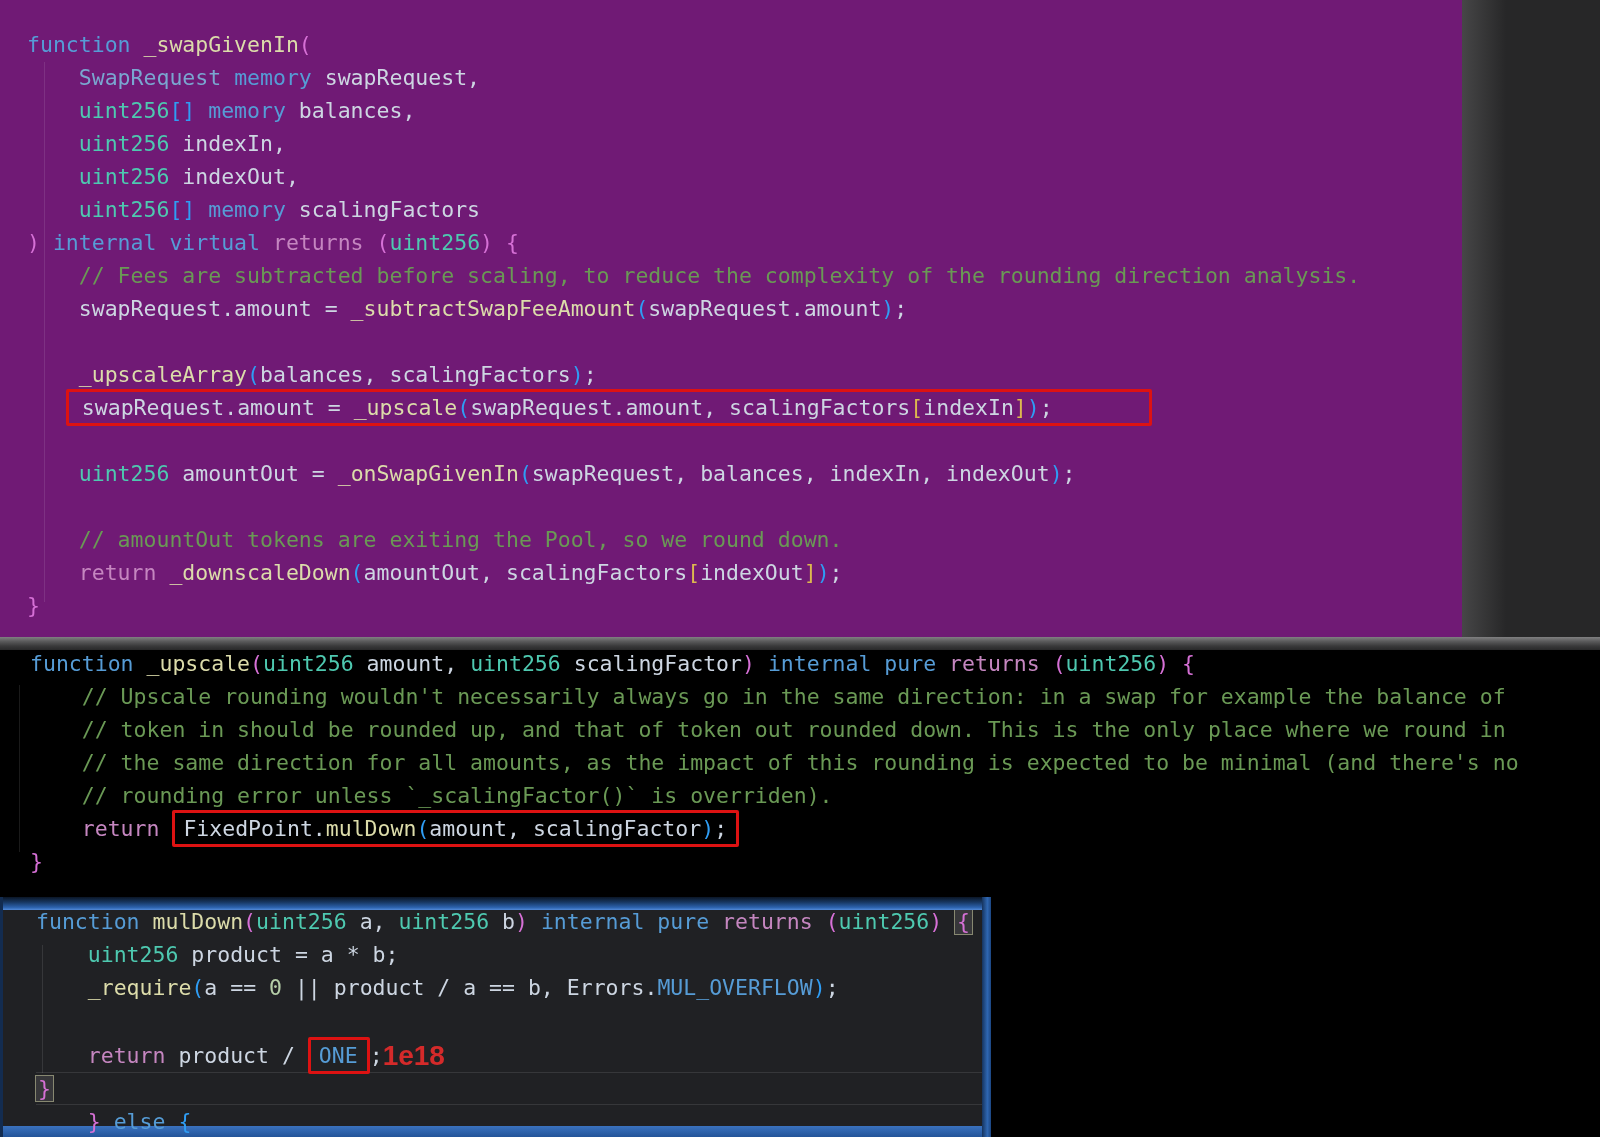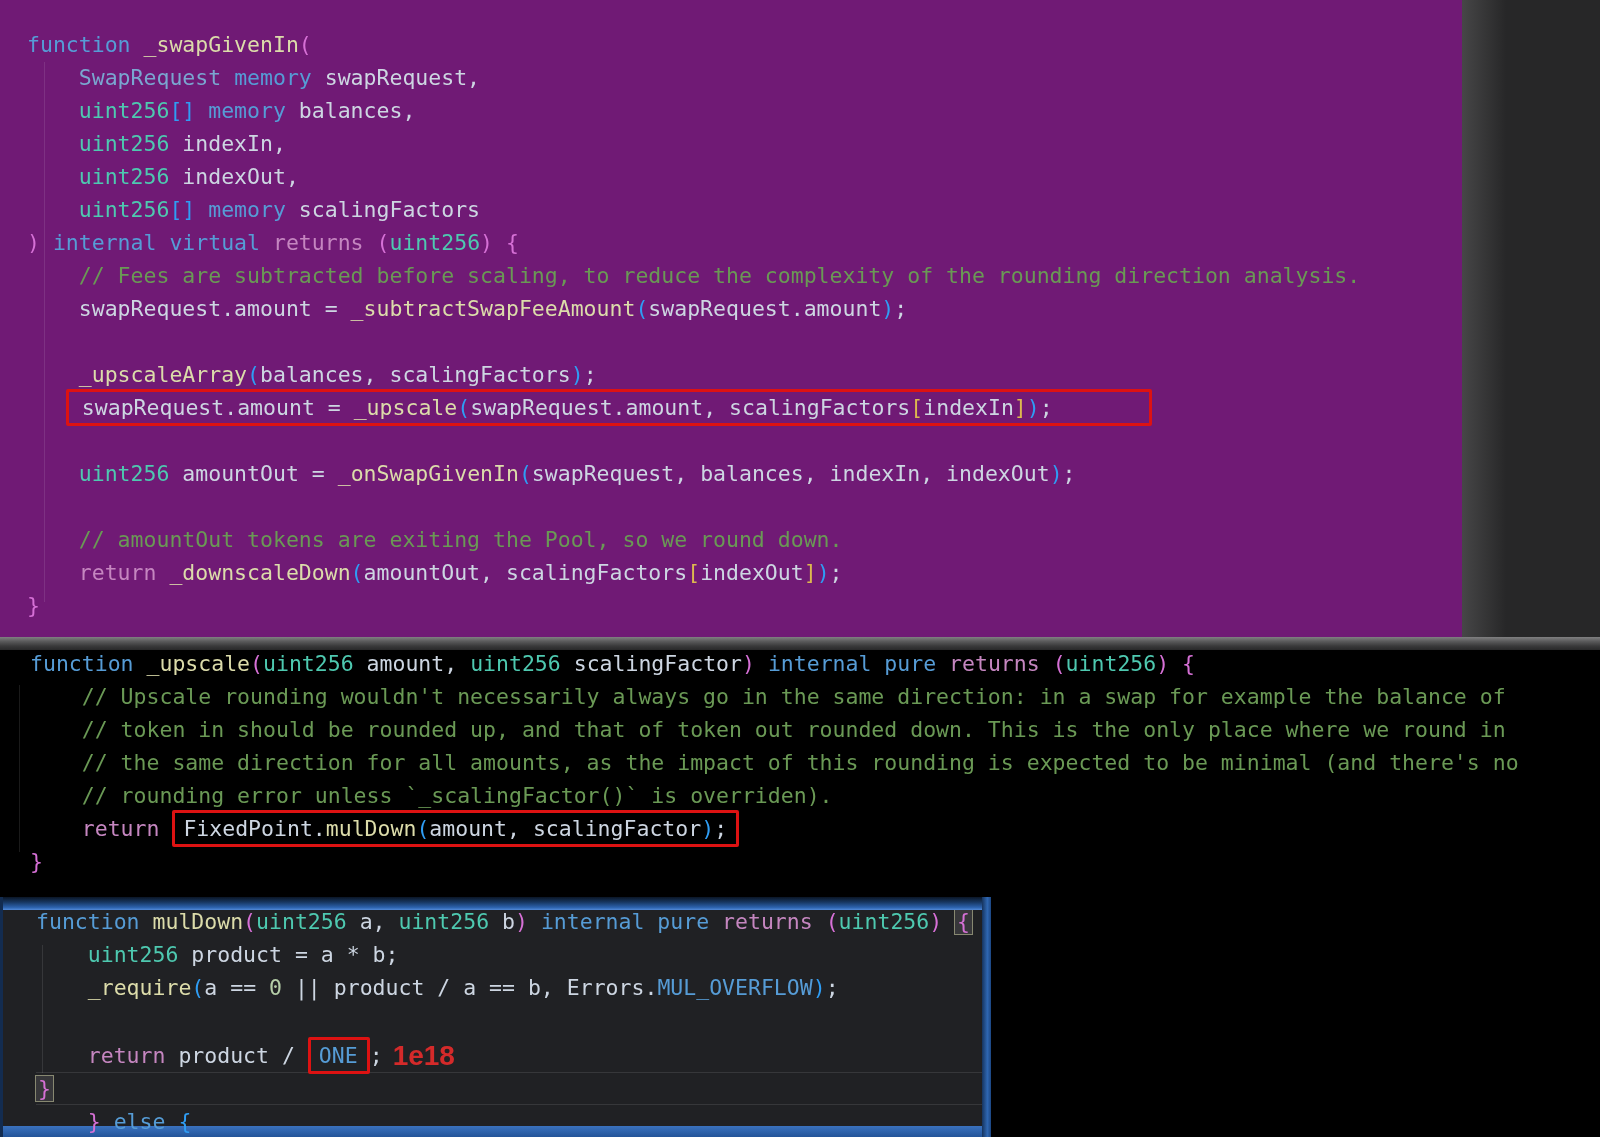--- a/index.html
+++ b/index.html
@@ -31,21 +31,21 @@
   #win-mid .code{padding:10px 0 0 13px;}
   #win-bot .code{padding:8px 0 0 36px;}
   .line{min-height:33px;}
   .line-hl{box-shadow:inset 0 1px 0 rgba(255,255,255,0.10),inset 0 -1px 0 rgba(255,255,255,0.10);}
 
   .box-red{border:3px solid #dd1212;border-radius:2px;padding:3px 9px 3px 8px;margin:-3px 0;}
   .pad-wide{padding-right:96px;padding-left:13px;}
   .box-match{background:rgba(115,115,115,0.28);outline:1px solid rgba(205,205,165,0.6);padding:0 2px;}
 
   .ann{font-family:"Liberation Sans",sans-serif;font-size:28px;font-weight:bold;
-       position:relative;top:2px;margin-left:10px;}
+       position:relative;top:2px;}
 
   .indent-guide{position:absolute;width:1px;background:rgba(255,255,255,0.10);z-index:1;}
   #guide-top{left:44px;top:62px;height:540px;}
   #guide-mid{left:19px;top:48px;height:167px;}
   #guide-bot{left:42px;top:48px;height:128px;}
 </style>
 </head>
 <body>
 
 <div class="window" id="win-top">

